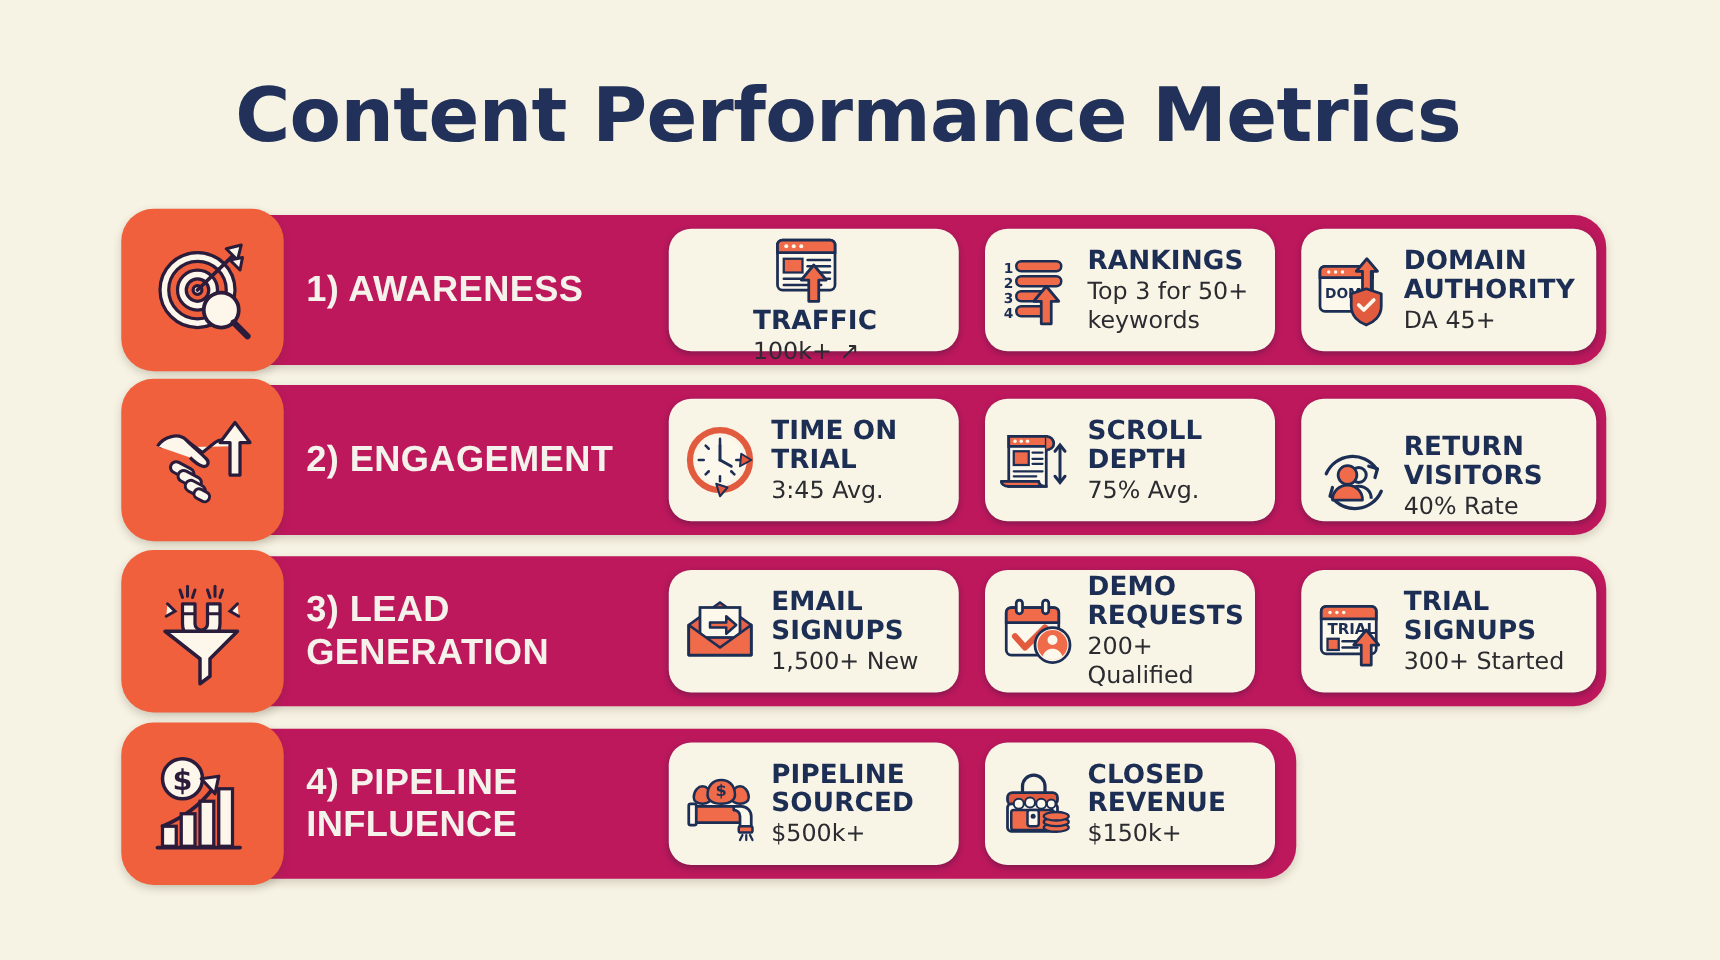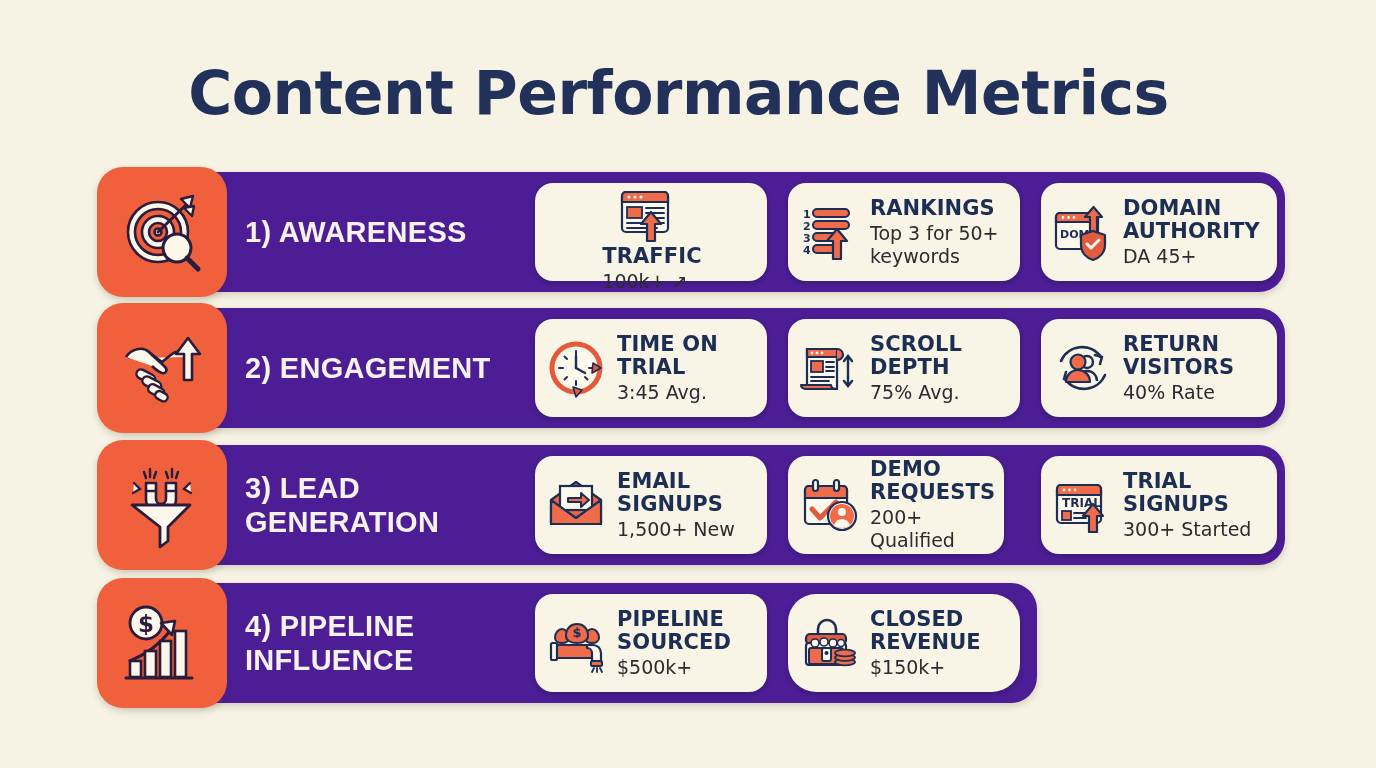--- a/index.html
+++ b/index.html
@@ -21,21 +21,21 @@
     font-weight:bold;
     letter-spacing:-0.5px;
     color:#223159;
     font-family:"DejaVu Sans","Liberation Sans",sans-serif;
   }
 
   
   .row{
     position:absolute;
     height:120px;
-    background:#4c1d95;
+    background:#be185d;
     border-radius:26px;
     box-shadow:0 3px 7px rgba(60,50,30,.18);
     display:flex;
     align-items:center;
   }
   .row-badge{
     position:absolute;
     left:-8px;top:-5px;
     width:130px;height:130px;
     background:#f0603c;
@@ -264,21 +264,21 @@
           </g>
         </svg>
       </div>
       <div class="card-text">
         <div class="card-label">SCROLL</div>
         <div class="card-label">DEPTH</div>
         <div class="card-value">75% Avg.</div>
       </div>
     </div>
 
-    <div class="card" style="left:936px;width:236px;">
+    <div class="card" style="left:936px;width:236px;align-items:flex-end;">
       <div class="card-icon">
         <svg width="62" height="62" viewBox="0 0 62 62">
           <path d="M48 20a23 23 0 0 0-40 4" fill="none" stroke="#1d2e54" stroke-width="2.6" stroke-linecap="round"></path>
           <path d="M42 18l7 2-2 7" fill="none" stroke="#1d2e54" stroke-width="2.6" stroke-linecap="round" stroke-linejoin="round"></path>
           <path d="M12 42a23 23 0 0 0 40-4" fill="none" stroke="#1d2e54" stroke-width="2.6" stroke-linecap="round"></path>
           <path d="M18 44l-7-2 2-7" fill="none" stroke="#1d2e54" stroke-width="2.6" stroke-linecap="round" stroke-linejoin="round"></path>
           <circle cx="34" cy="25" r="6" fill="none" stroke="#1d2e54" stroke-width="2.4"></circle>
           <path d="M24 44c0-6 4.5-10 10-10s10 4 10 10" fill="none" stroke="#1d2e54" stroke-width="2.4"></path>
           <circle cx="25" cy="25" r="7.5" fill="#ef6b49" stroke="#1d2e54" stroke-width="2.2"></circle>
           <path d="M13 45c0-7 5.5-12 12-12s12 5 12 12z" fill="#ef6b49" stroke="#1d2e54" stroke-width="2.2" stroke-linejoin="round"></path>
@@ -419,21 +419,21 @@
           </g>
         </svg>
       </div>
       <div class="card-text">
         <div class="card-label">PIPELINE</div>
         <div class="card-label">SOURCED</div>
         <div class="card-value">$500k+</div>
       </div>
     </div>
 
-    <div class="card" style="left:683px;width:232px;border-radius:28px;">
+    <div class="card" style="left:683px;width:232px;">
       <div class="card-icon">
         <svg width="62" height="62" viewBox="0 0 62 62">
           <path d="M18 24V17a9 9 0 0 1 18 0v7" fill="none" stroke="#1d2e54" stroke-width="2.6"></path>
           <rect x="6" y="22" width="40" height="10" rx="4" fill="#e35b3e" stroke="#1d2e54" stroke-width="2.2"></rect>
           <rect x="6" y="31" width="40" height="22" rx="3" fill="#fdf8ec" stroke="#1d2e54" stroke-width="2.2"></rect>
           <g fill="#fdf8ec" stroke="#1d2e54" stroke-width="1.6">
             <circle cx="15" cy="31" r="4"></circle>
               <circle cx="24" cy="30" r="4"></circle>
               <circle cx="33" cy="31" r="4"></circle>
               <circle cx="41" cy="31" r="3.5"></circle>

